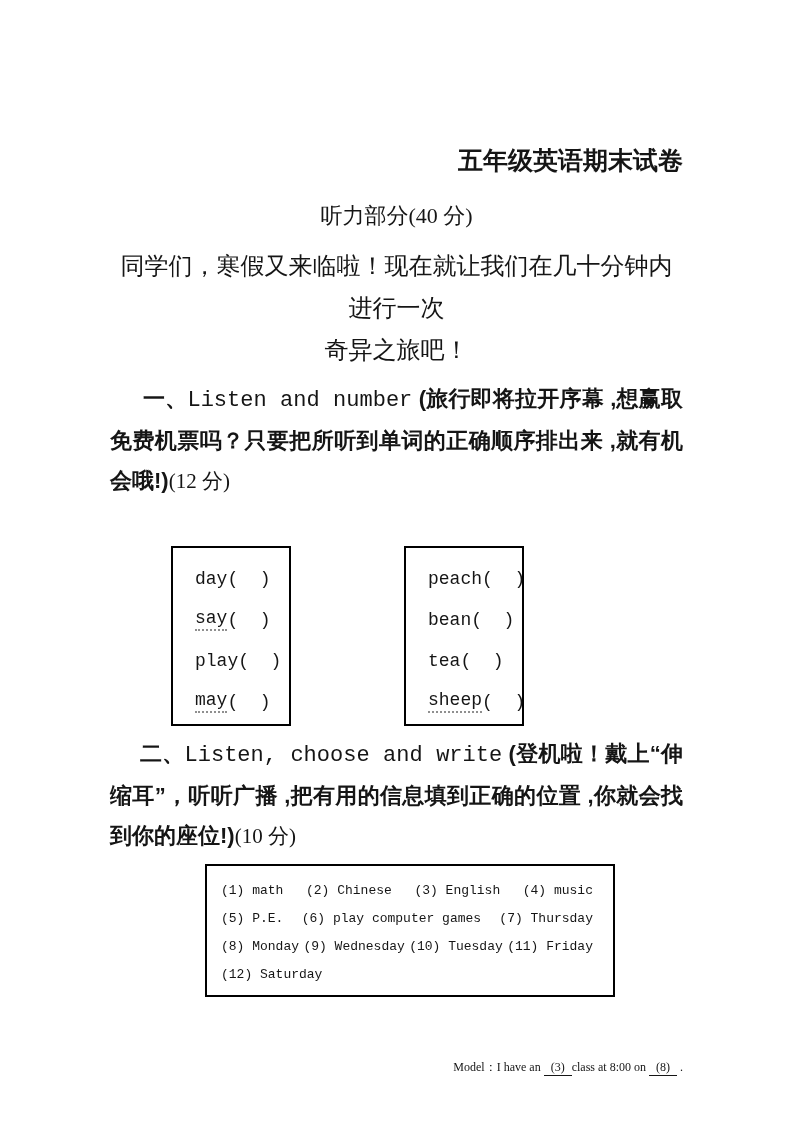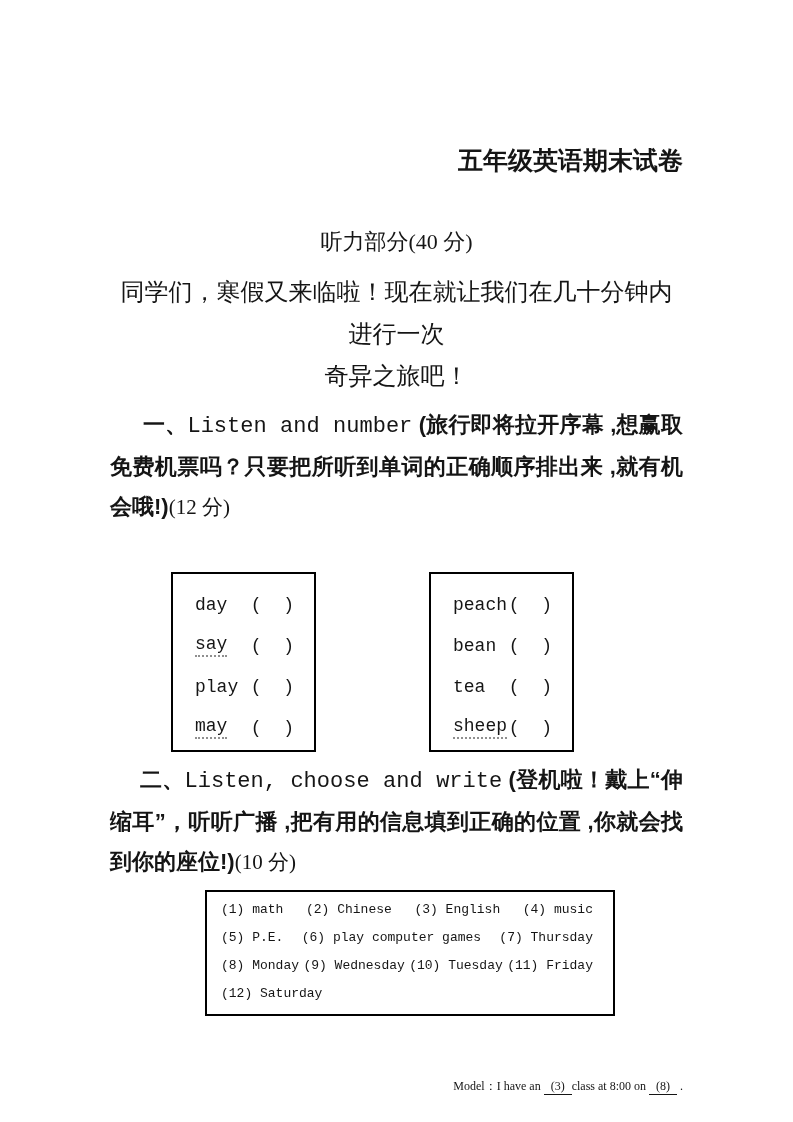--- a/index.html
+++ b/index.html
@@ -11,21 +11,21 @@
     overflow: hidden;
   }
   .content { padding: 0 110px; }
 
   .title {
     margin: 143px 0 0 0;
     font-size: 25px; line-height: 34px;
     font-weight: 700; text-align: right;
   }
   .listening-header {
-    margin-top: 50px;
+    margin-top: 24px;
     font-family: "Liberation Serif", serif;
     font-size: 22px; line-height: 30px;
     text-align: center; font-weight: 400;
   }
   .intro {
     margin-top: 14px;
     font-size: 24px; line-height: 42px;
     text-align: center; font-weight: 400;
   }
   .section-heading {
@@ -42,41 +42,41 @@
   .section-heading .pts {
     font-family: "Liberation Serif", serif;
     font-size: 21px; font-weight: 400;
   }
 
   .word-boxes {
     display: flex; gap: 113px;
     margin: 45px 0 0 61px;
   }
   .word-box {
-    width: 145px; height: 180px;
+    width: 120px; height: 180px;
     border: 2px solid #000;
     padding: 10px 20px 0 22px;
     background: #fff;
   }
   .word-row {
     display: flex; justify-content: space-between; align-items: center;
     height: 41px;
     font-family: "Liberation Mono", monospace;
     font-size: 18px;
   }
   .word-row .paren { white-space: pre; }
   .squiggle { border-bottom: 2px dotted #8f8f8f; padding-bottom: 1px; }
 
   .part2-heading { text-indent: 30px; }
 
   .options-box {
     margin: 8px 0 0 95px;
     width: 410px;
     border: 2px solid #000;
-    padding: 4px 20px 6px 14px;
+    padding: 11px 20px 6px 14px;
     background: #fff;
   }
   .opt-row {
     display: flex; justify-content: space-between;
     font-family: "Liberation Mono", monospace;
     font-size: 13px; line-height: 28px;
     white-space: nowrap;
   }
   .opt-row span { display: inline-block; }
 

